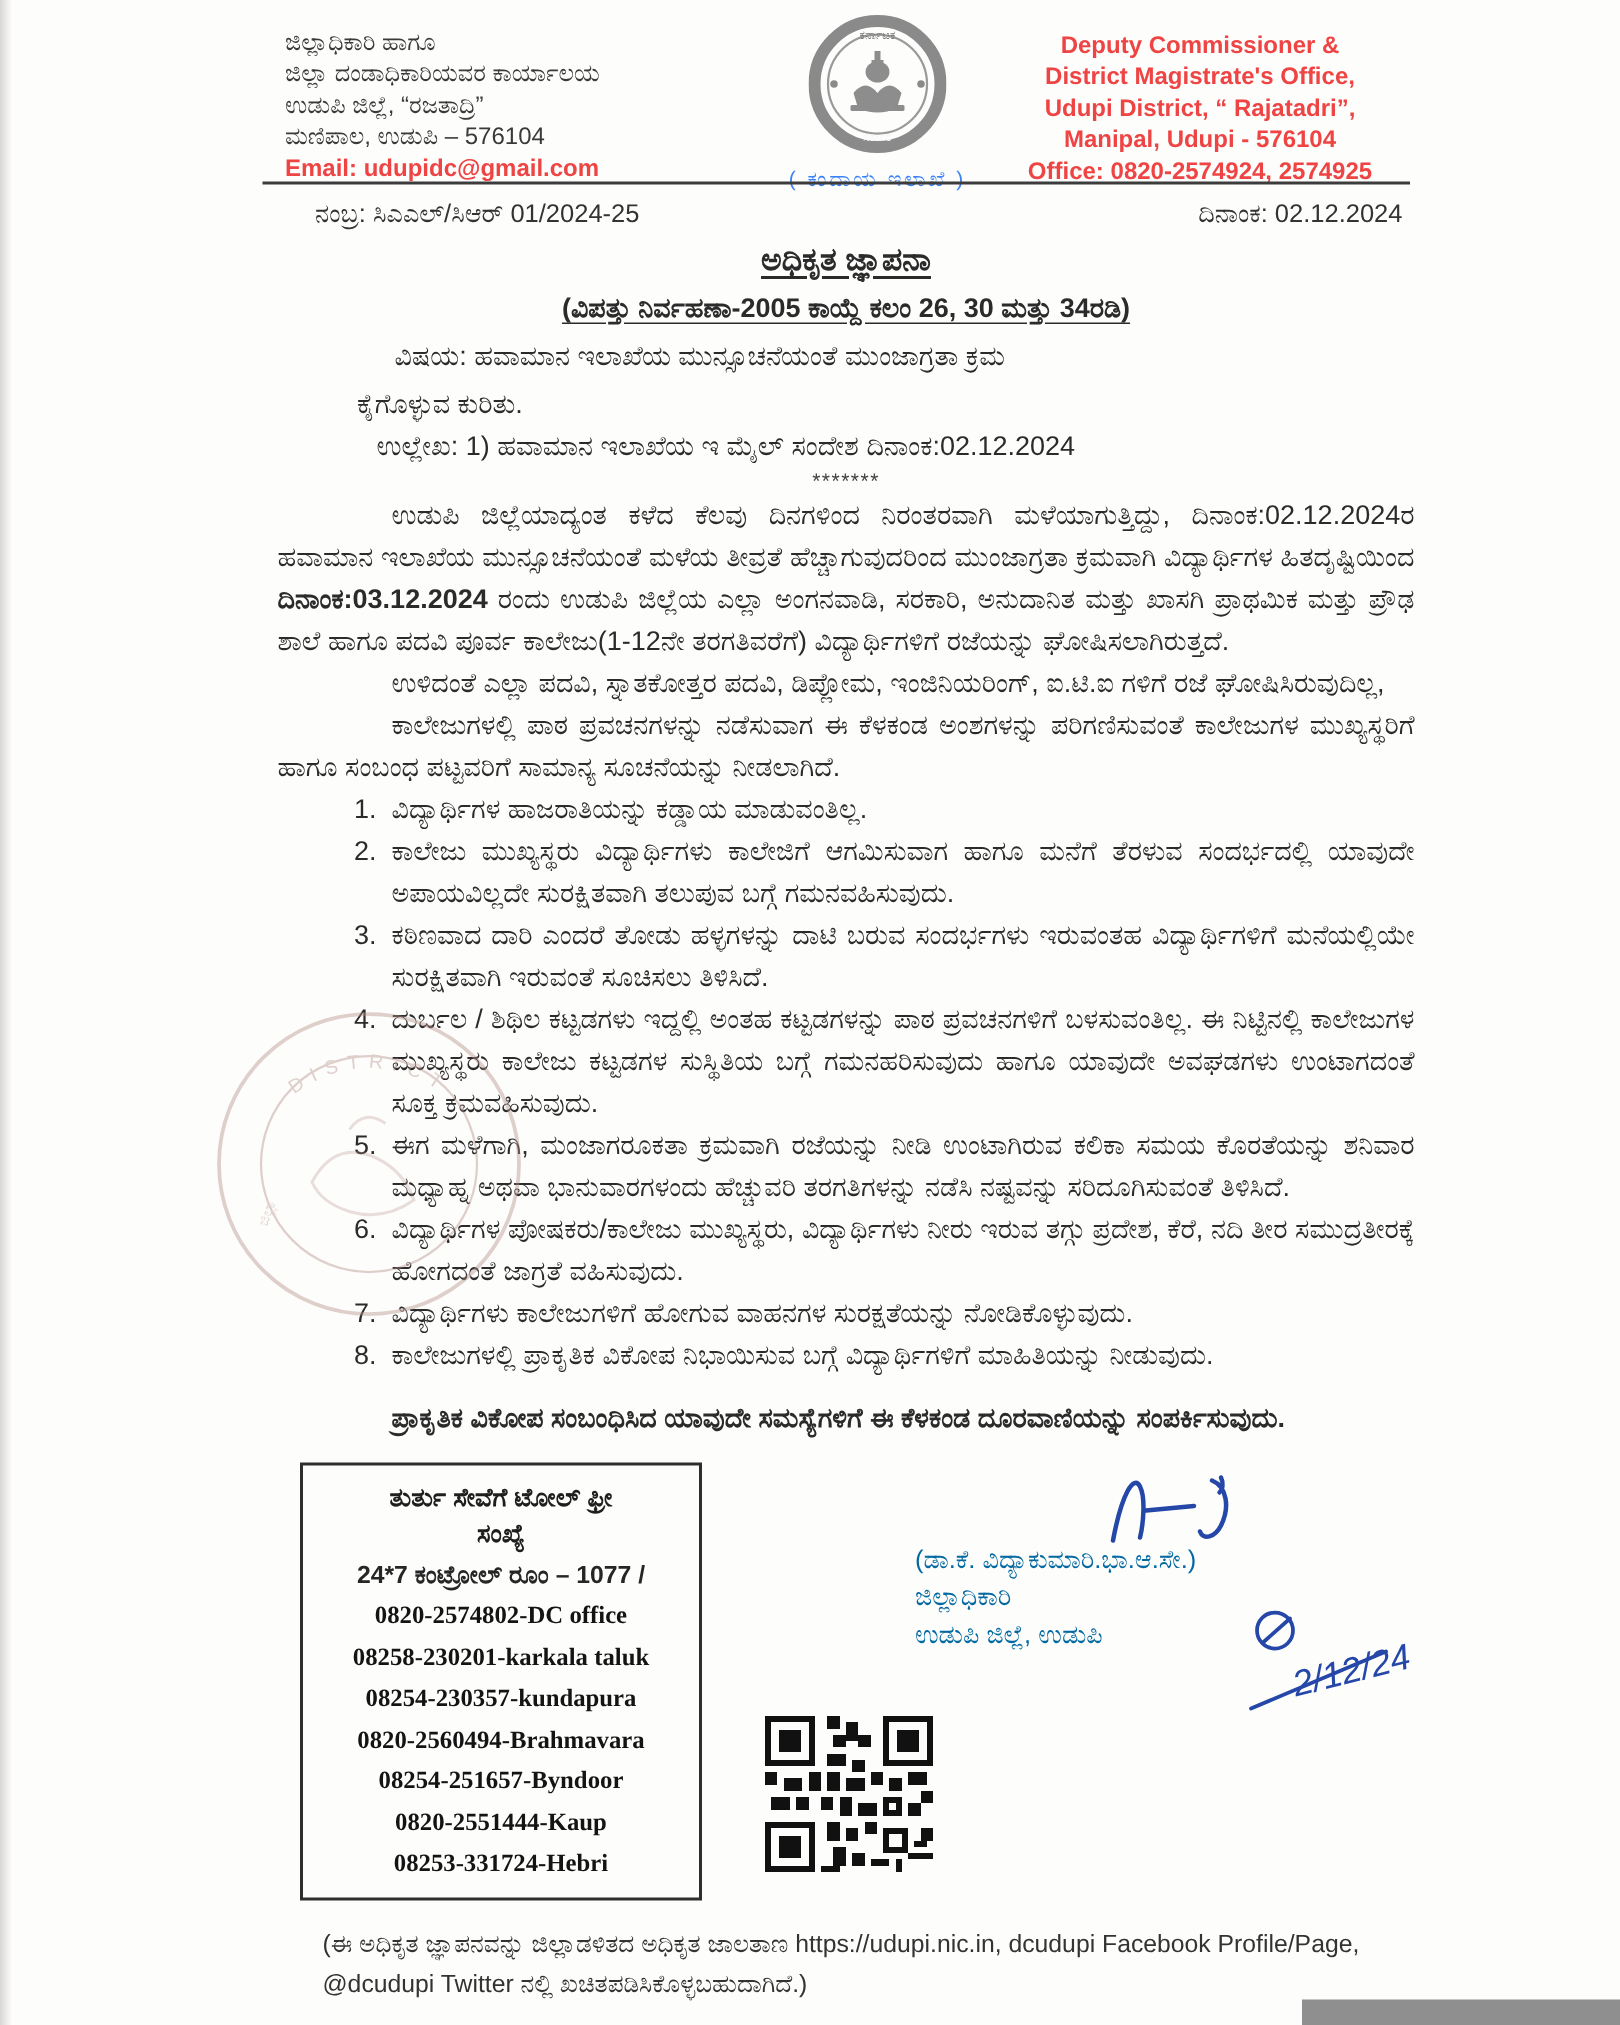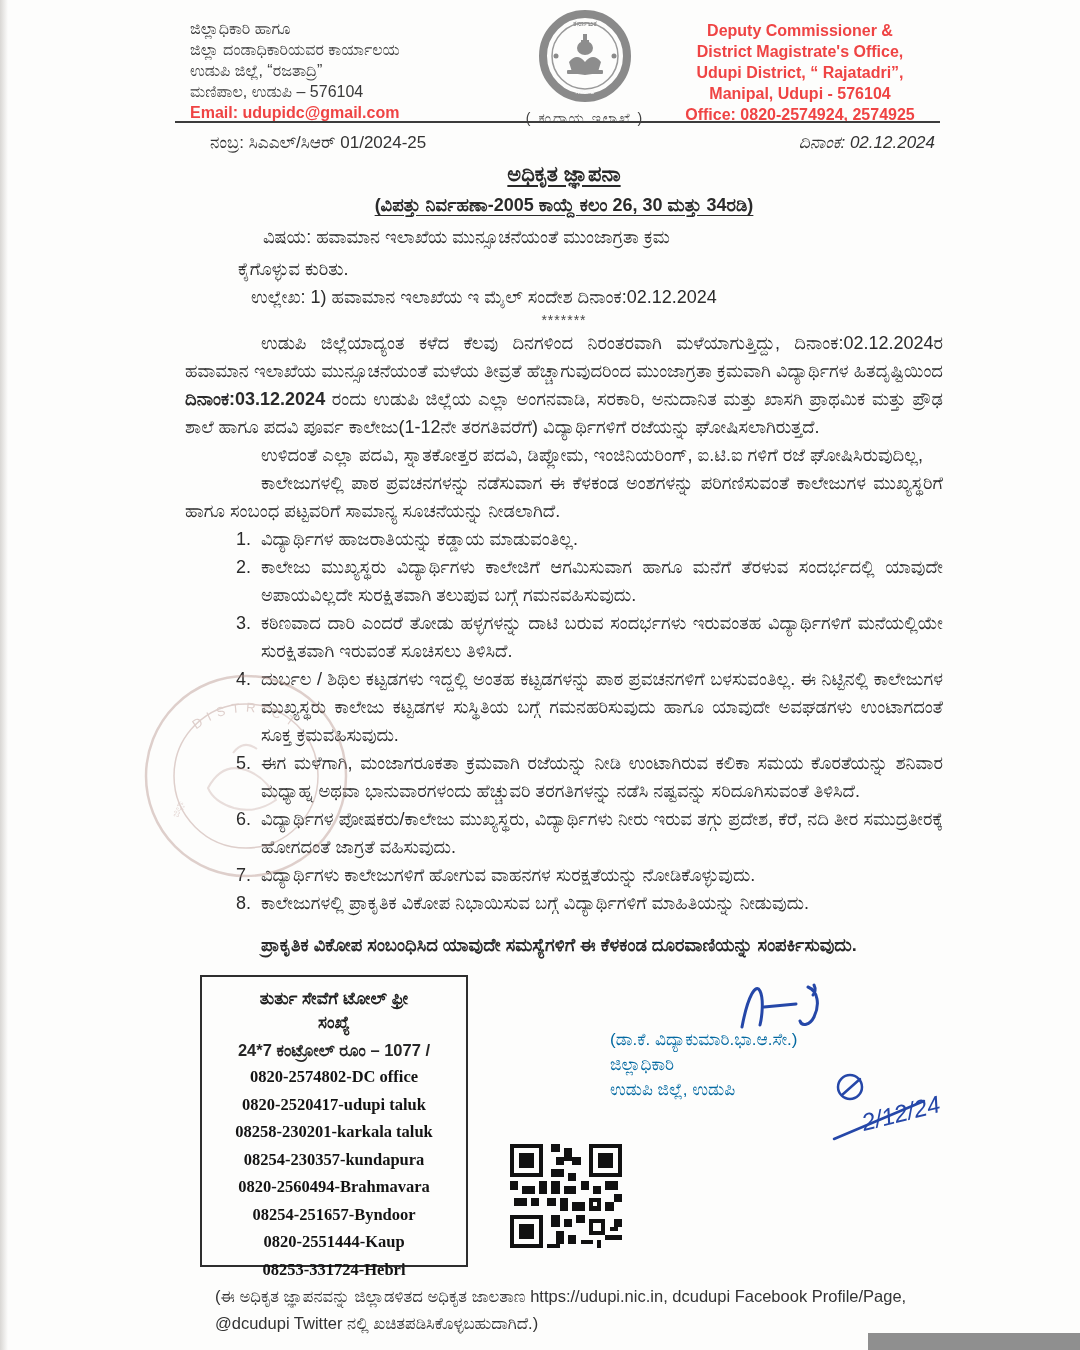--- a/index.html
+++ b/index.html
@@ -17,29 +17,29 @@
   }
 
   
   .hdr-left {
     position:absolute; left:190px; top:18px; width:290px;
     font-size:16px; line-height:21px; color:#3a3a3a;
   }
   .hdr-left .ln { white-space:nowrap; }
   .hdr-left .ln.email { font-weight:bold; color:#ef4444; }
   .seal-wrap { position:absolute; left:495px; top:10px; width:180px; text-align:center; }
-  .seal-caption { font-size:14px; color:#404040; margin-top:4px; letter-spacing:2px; }
+  .seal-caption { font-size:14px; color:#3b82f6; margin-top:4px; letter-spacing:2px; }
   .hdr-right {
     position:absolute; left:650px; top:20px; width:300px;
     font-weight:bold; font-size:16px; line-height:21px; text-align:center; color:#ef4444;
   }
   .divider { position:absolute; left:175px; top:121px; width:765px; height:2px; background:#3c3c3c; }
   .ref-row { position:absolute; left:185px; top:133px; width:755px; font-size:17px; color:#333; }
   .ref-no  { position:absolute; left:25px; top:0; }
-  .ref-date{ position:absolute; right:5px; top:0;font-style:italic; }
+  .ref-date{ position:absolute; right:5px; top:0; }
 
   
   .content {
     position:absolute; left:185px; top:160px; width:758px;
     font-size:18px; line-height:28px; color:#2b2b2b;
   }
   .title   { text-align:center; font-weight:bold; font-size:21px; text-decoration:underline; text-underline-offset:4px; }
   .subtitle{ text-align:center; font-weight:bold; font-size:18px; margin-top:3px; text-decoration:underline; text-underline-offset:4px; }
   .subject  { margin-left:78px; margin-top:4px; width:600px; }
   .subject2 { margin-left:53px; }
@@ -182,21 +182,20 @@
     </div>
 
     <p class="contact">ಪ್ರಾಕೃತಿಕ ವಿಕೋಪ ಸಂಬಂಧಿಸಿದ ಯಾವುದೇ ಸಮಸ್ಯೆಗಳಿಗೆ ಈ ಕೆಳಕಂಡ ದೂರವಾಣಿಯನ್ನು ಸಂಪರ್ಕಿಸುವುದು.</p>
   </div>
 
   <div class="phone-box">
     <div class="bt">ತುರ್ತು ಸೇವೆಗೆ ಟೋಲ್ ಫ್ರೀ</div>
     <div class="bt">ಸಂಖ್ಯೆ</div>
     <div class="ctrl">24*7 ಕಂಟ್ರೋಲ್ ರೂಂ – 1077 /</div>
     <div class="num-row">0820-2574802-DC office</div>
-    <div class="num-row">0820-2520417-udupi taluk</div>
     <div class="num-row">08258-230201-karkala taluk</div>
     <div class="num-row">08254-230357-kundapura</div>
     <div class="num-row">0820-2560494-Brahmavara</div>
     <div class="num-row">08254-251657-Byndoor</div>
     <div class="num-row">0820-2551444-Kaup</div>
     <div class="num-row">08253-331724-Hebri</div>
   </div>
 
   <div class="sig-block">
     <svg class="sig-scrawl" width="120" height="60" viewBox="0 0 120 60">

